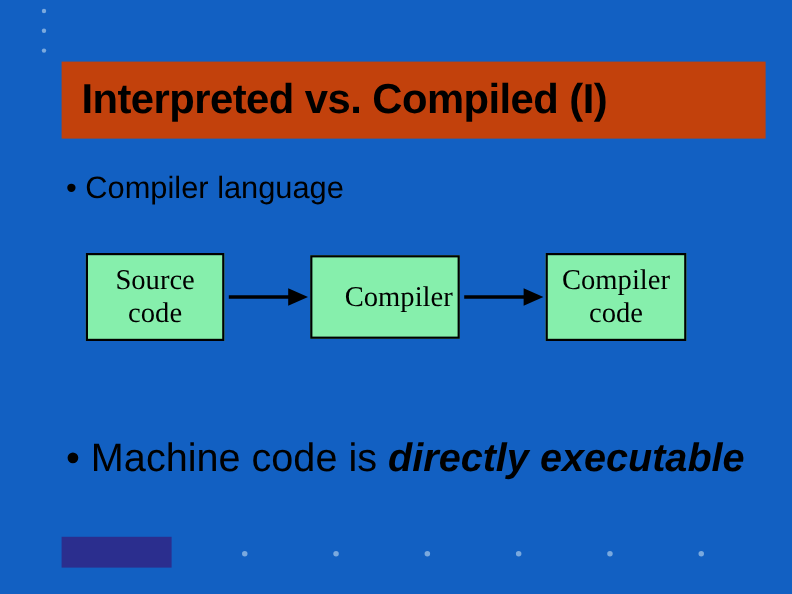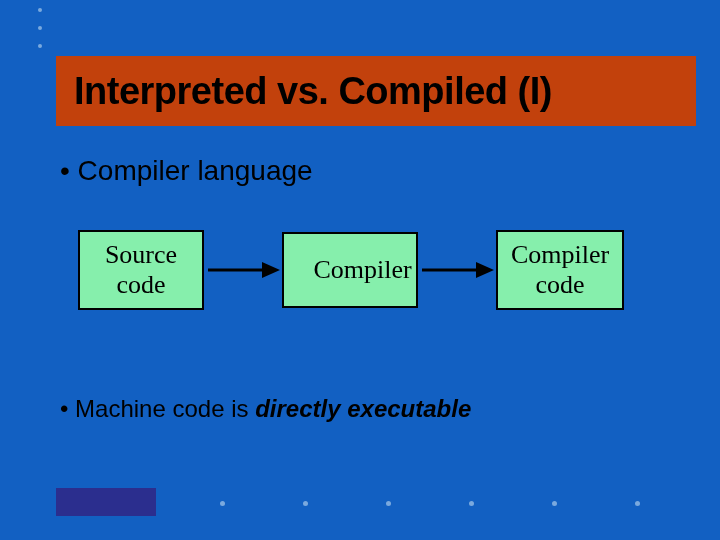--- a/index.html
+++ b/index.html
@@ -78,21 +78,21 @@
     height: 20px;
     display: flex;
     align-items: center;
     justify-content: center;
   }
   .arrow-wrap svg { display: block; }
   .bullet-2 {
     position: absolute;
     top: 395px;
     left: 60px;
-    font-size: 24px;
+    font-size: 36px;
     color: #000;
   }
   .bullet-2 .em { font-style: italic; font-weight: bold; }
   .footer {
     position: absolute;
     left: 0;
     bottom: 24px;
     width: 100%;
     height: 28px;
   }

